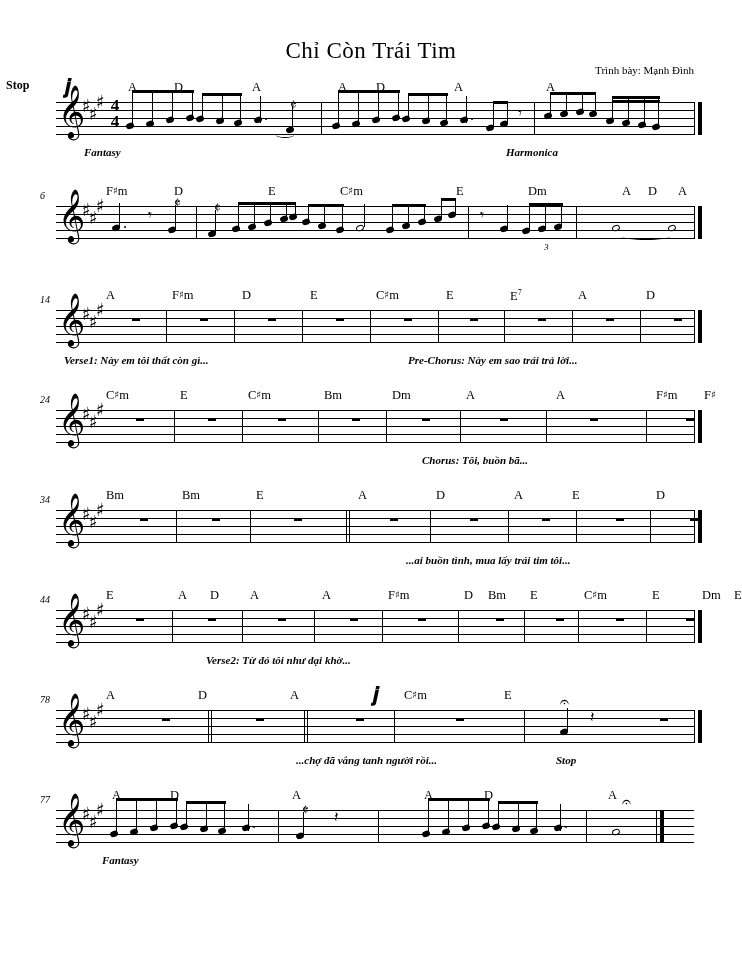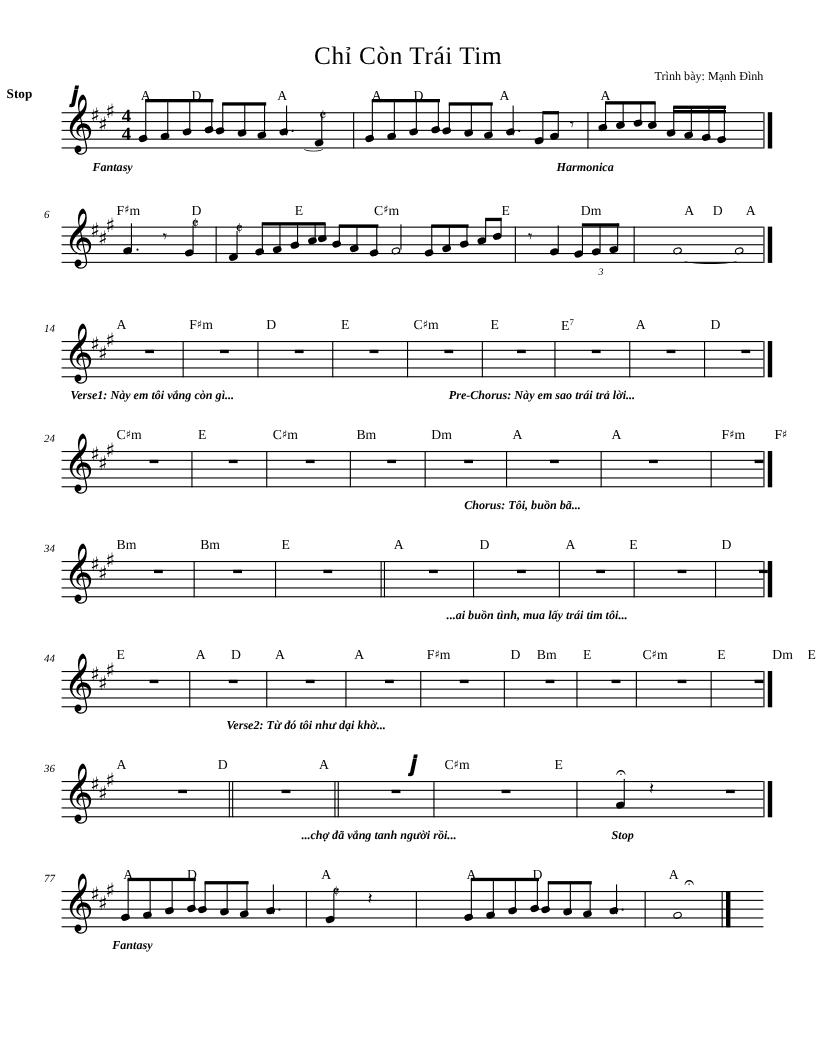--- a/index.html
+++ b/index.html
@@ -471,21 +471,21 @@
       <div class="barline" style="left:516px;"></div>
       <div class="whole-rest" style="left:550px;top:8px;"></div>
       <div class="barline" style="left:584px;"></div>
       <div class="whole-rest" style="left:618px;top:8px;"></div>
 
       <div class="endbar" style="right:0;">
         <div class="thin"></div>
           <div class="thick"></div>
       </div>
 
-      <div class="undertext" style="left:8px;">Verse1: Này em tôi vắng còn gì...</div>
+      <div class="undertext" style="left:8px;">Verse1: Này em tôi thất còn gì...</div>
       <div class="undertext" style="left:352px;">Pre-Chorus: Này em sao trái trả lời...</div>
     </div>
   </div>
 
   <div class="system" style="height:100px;">
     <div class="system-inner" style="top:30px;">
       <div class="staff-lines">
           <i></i>
           <i></i>
           <i></i>
@@ -647,21 +647,21 @@
 
   <div class="system" style="height:100px;">
     <div class="system-inner" style="top:30px;">
       <div class="staff-lines">
           <i></i>
           <i></i>
           <i></i>
           <i></i>
           <i></i>
         </div>
-      <div class="measure-no">36</div>
+      <div class="measure-no">78</div>
       <div class="clef">𝄞</div>
       <div class="keysig" style="left:26px;top:0;">
         <span style="left:0px;top:-5px;">♯</span>
         <span style="left:7px;top:3px;">♯</span>
         <span style="left:14px;top:-9px;">♯</span>
       </div>
 
       <div class="chord" style="left:50px;">A</div>
       <div class="chord" style="left:142px;">D</div>
       <div class="chord" style="left:234px;">A</div>
@@ -684,21 +684,21 @@
       <div class="nh" style="left:504px;top:19px;"></div>
       <div class="stem" style="left:511px;top:-2px;height:23px;"></div>
       <div class="rest" style="left:534px;top:0px;">𝄽</div>
       <div class="whole-rest" style="left:604px;top:8px;"></div>
 
       <div class="endbar" style="right:0;">
         <div class="thin"></div>
           <div class="thick"></div>
       </div>
 
-      <div class="undertext" style="left:218px;">...chợ đã vắng tanh người rồi...</div>
+      <div class="undertext" style="left:240px;">...chợ đã vắng tanh người rồi...</div>
       <div class="undertext" style="left:500px;">Stop</div>
     </div>
   </div>
 
   <div class="system" style="height:100px;">
     <div class="system-inner" style="top:30px;">
       <div class="staff-lines">
           <i></i>
           <i></i>
           <i></i>

